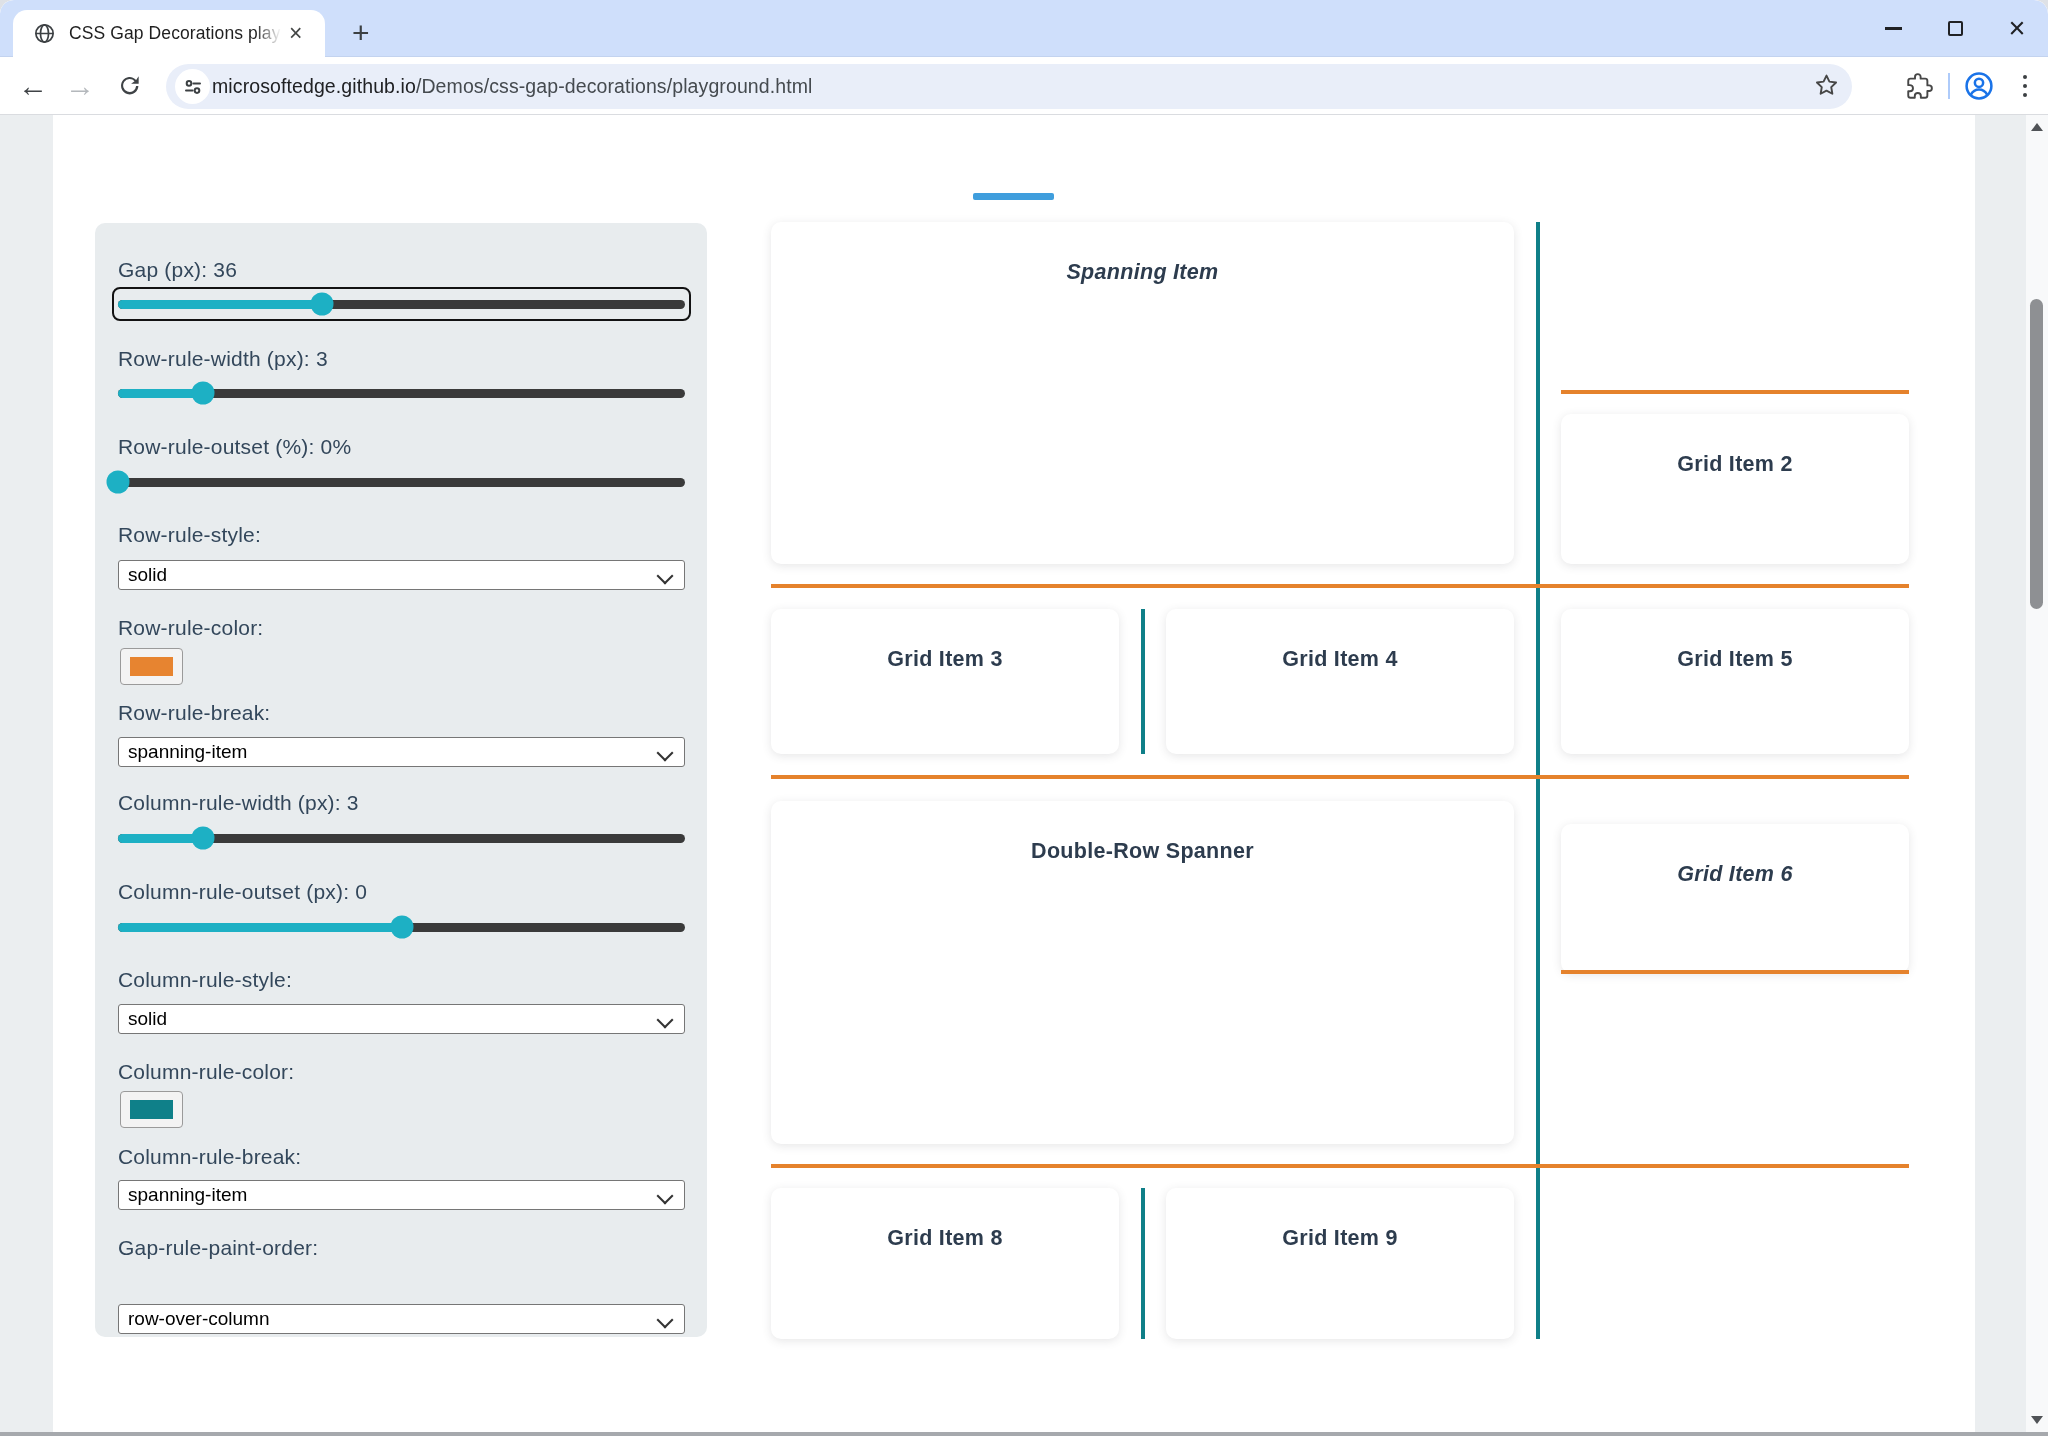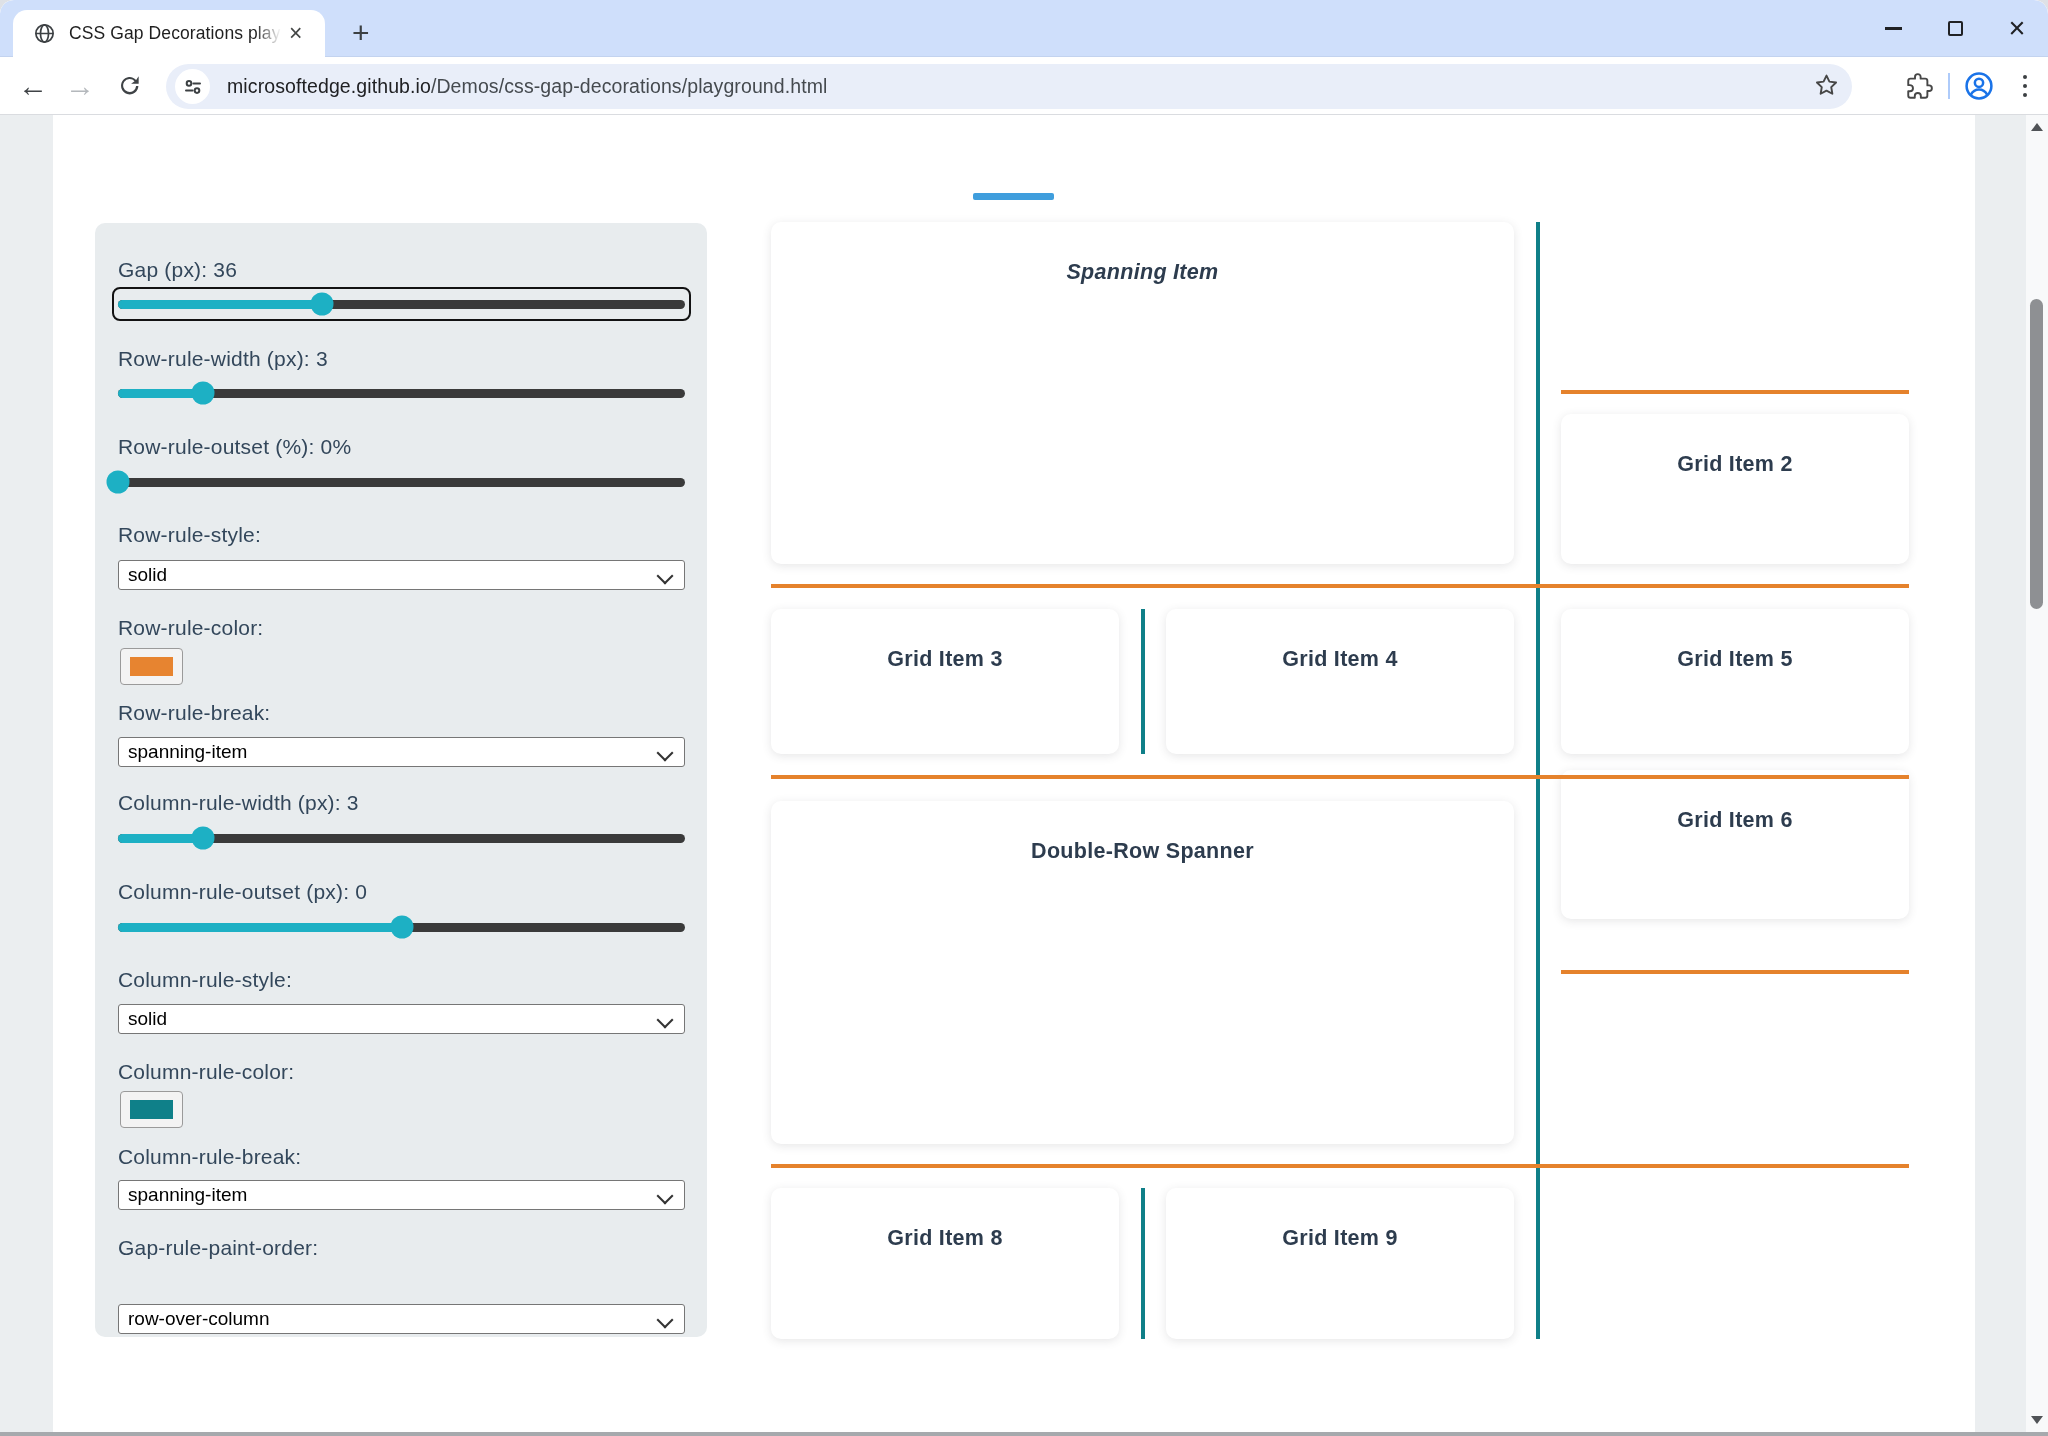--- a/index.html
+++ b/index.html
@@ -26,21 +26,21 @@
   .toolbar{position:absolute;left:0;top:57px;width:2048px;height:58px;background:#fff;
            border-bottom:1px solid #dadce0;box-sizing:border-box;}
   .navic{position:absolute;top:0;height:58px;display:flex;align-items:center;justify-content:center;width:44px;}
   .back{left:11px;font-size:30px;color:#3f4346;}
   .fwd{left:58px;font-size:30px;color:#b4b8bc;}
   .reload{left:108px;}
   .urlpill{position:absolute;left:166px;top:7px;width:1686px;height:45px;border-radius:23px;
            background:#e9eef9;display:flex;align-items:center;}
   .tunewrap{width:35px;height:35px;border-radius:50%;background:#fff;margin-left:9px;
             display:flex;align-items:center;justify-content:center;}
-  .urltext{margin-left:17px;font-size:19.5px;color:#202124;letter-spacing:.1px;white-space:nowrap;}
+  .urltext{margin-left:2px;font-size:19.5px;color:#202124;letter-spacing:.1px;white-space:nowrap;}
   .urltext .path{color:#454a4f;}
   .star{position:absolute;right:12px;top:50%;transform:translateY(-50%);}
   .tb-right{position:absolute;right:0;top:0;height:58px;display:flex;align-items:center;}
   .tbslot{width:46px;display:flex;align-items:center;justify-content:center;}
   .divider{width:2px;height:26px;background:#aecbfa;margin:0 6px;}
   .kebab{display:flex;flex-direction:column;gap:4.5px;}
   .kebab i{width:4.5px;height:4.5px;border-radius:50%;background:#3c4043;}
   
   .content{position:absolute;left:0;top:115px;width:2048px;height:1317px;background:#ebeef0;}
   .winbottom{position:absolute;left:0;bottom:0;width:2048px;height:4px;background:#a6a9ad;}
@@ -76,21 +76,21 @@
         color:#2d3c4e;letter-spacing:.3px;z-index:0;}
   .colrule{position:absolute;width:4px;background:var(--column-rule);z-index:1;}
   .rowrule{position:absolute;height:4px;background:var(--row-rule);z-index:2;}
   .c-span {left:0;   top:0;   width:743px; height:342px;font-style:italic;}
   .c-gi1  {left:790px;top:0;   width:348px;height:149px;}
   .c-gi2  {left:790px;top:192px;width:348px;height:150px;}
   .c-gi3  {left:0;   top:387px;width:348px;height:145px;}
   .c-gi4  {left:395px;top:387px;width:348px;height:145px;}
   .c-gi5  {left:790px;top:387px;width:348px;height:145px;}
   .c-dspan{left:0;   top:579px;width:743px;height:343px;}
-  .c-gi6  {left:790px;top:548px;width:348px;height:149px;}
+  .c-gi6  {left:790px;top:602px;width:348px;height:149px;font-style:italic;}
   .c-gi7  {left:790px;top:772px;width:348px;height:150px;}
   .c-gi8  {left:0;   top:966px;width:348px;height:151px;}
   .c-gi9  {left:395px;top:966px;width:348px;height:151px;}
   .cr-long   {left:765px;top:0;      height:1117px;}
   .cr-short-a{left:370px;top:387px;  height:145px;}
   .cr-short-b{left:370px;top:966px;  height:151px;}
   .rr-c3-a {left:790px;top:168px;width:348px;}
   .rr-full-a{left:0;  top:362px;width:1138px;}
   .rr-full-b{left:0;  top:553px;width:1138px;}
   .rr-c3-b {left:790px;top:748px;width:348px;}

